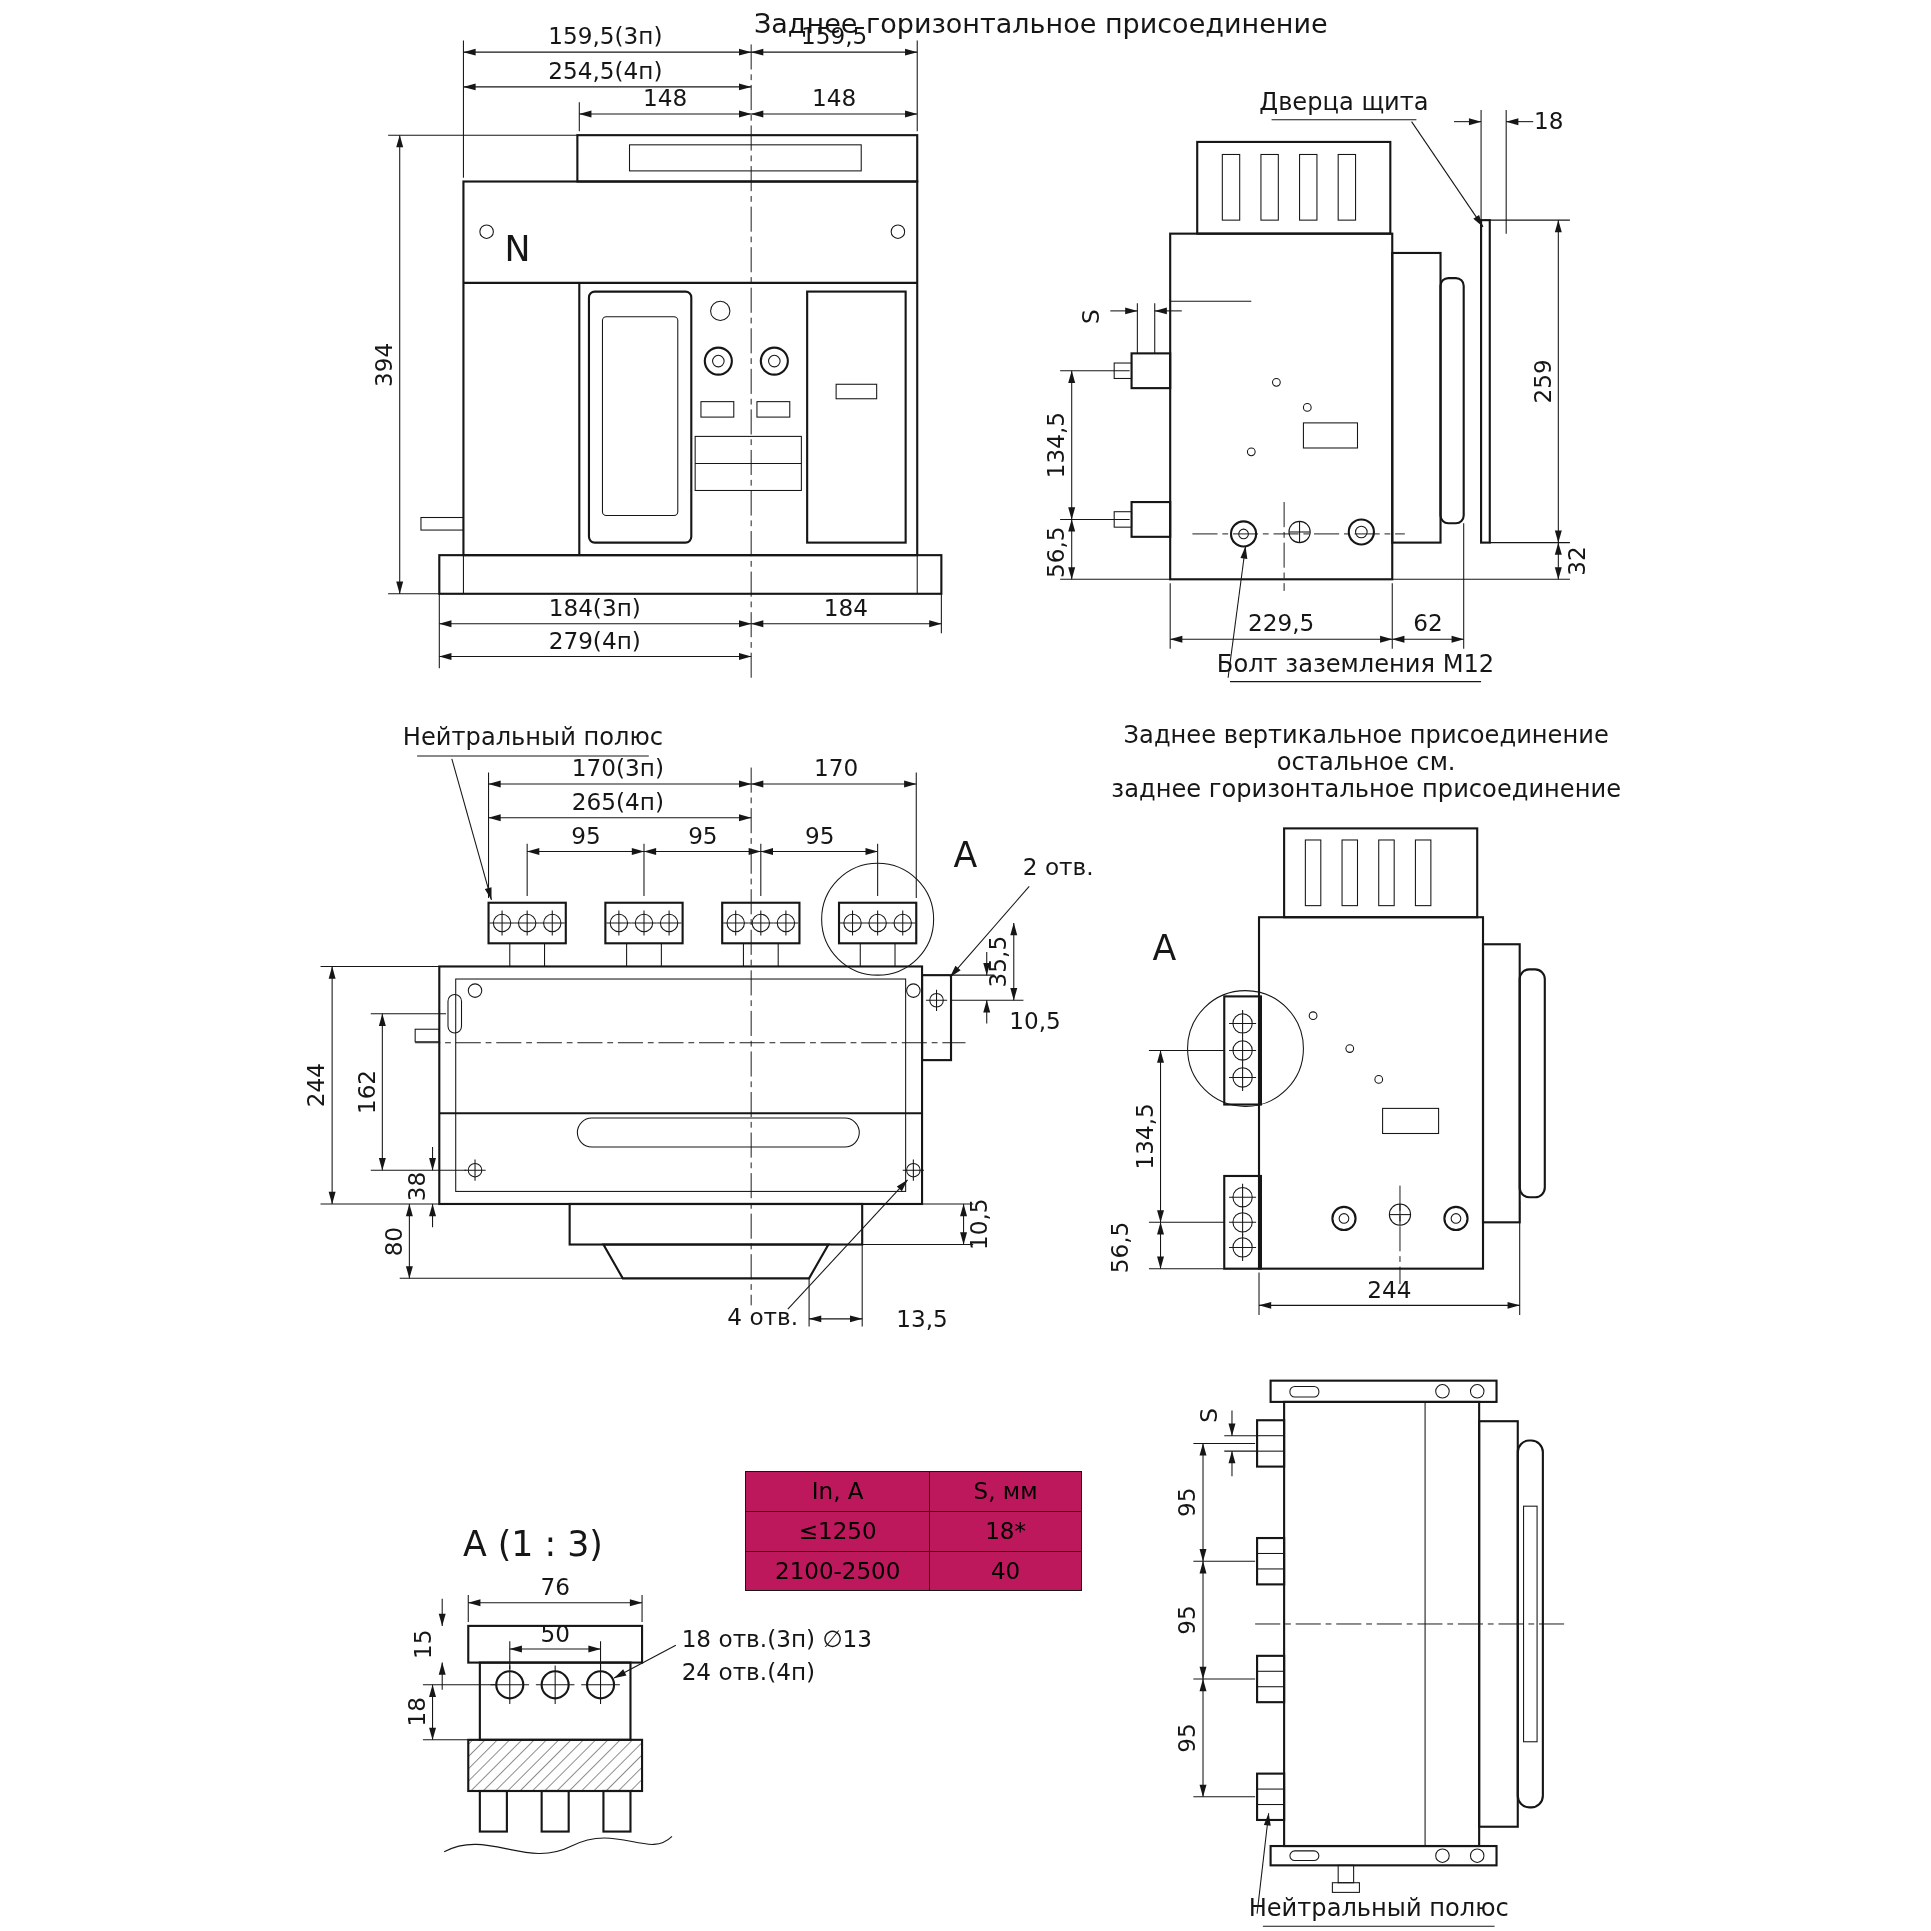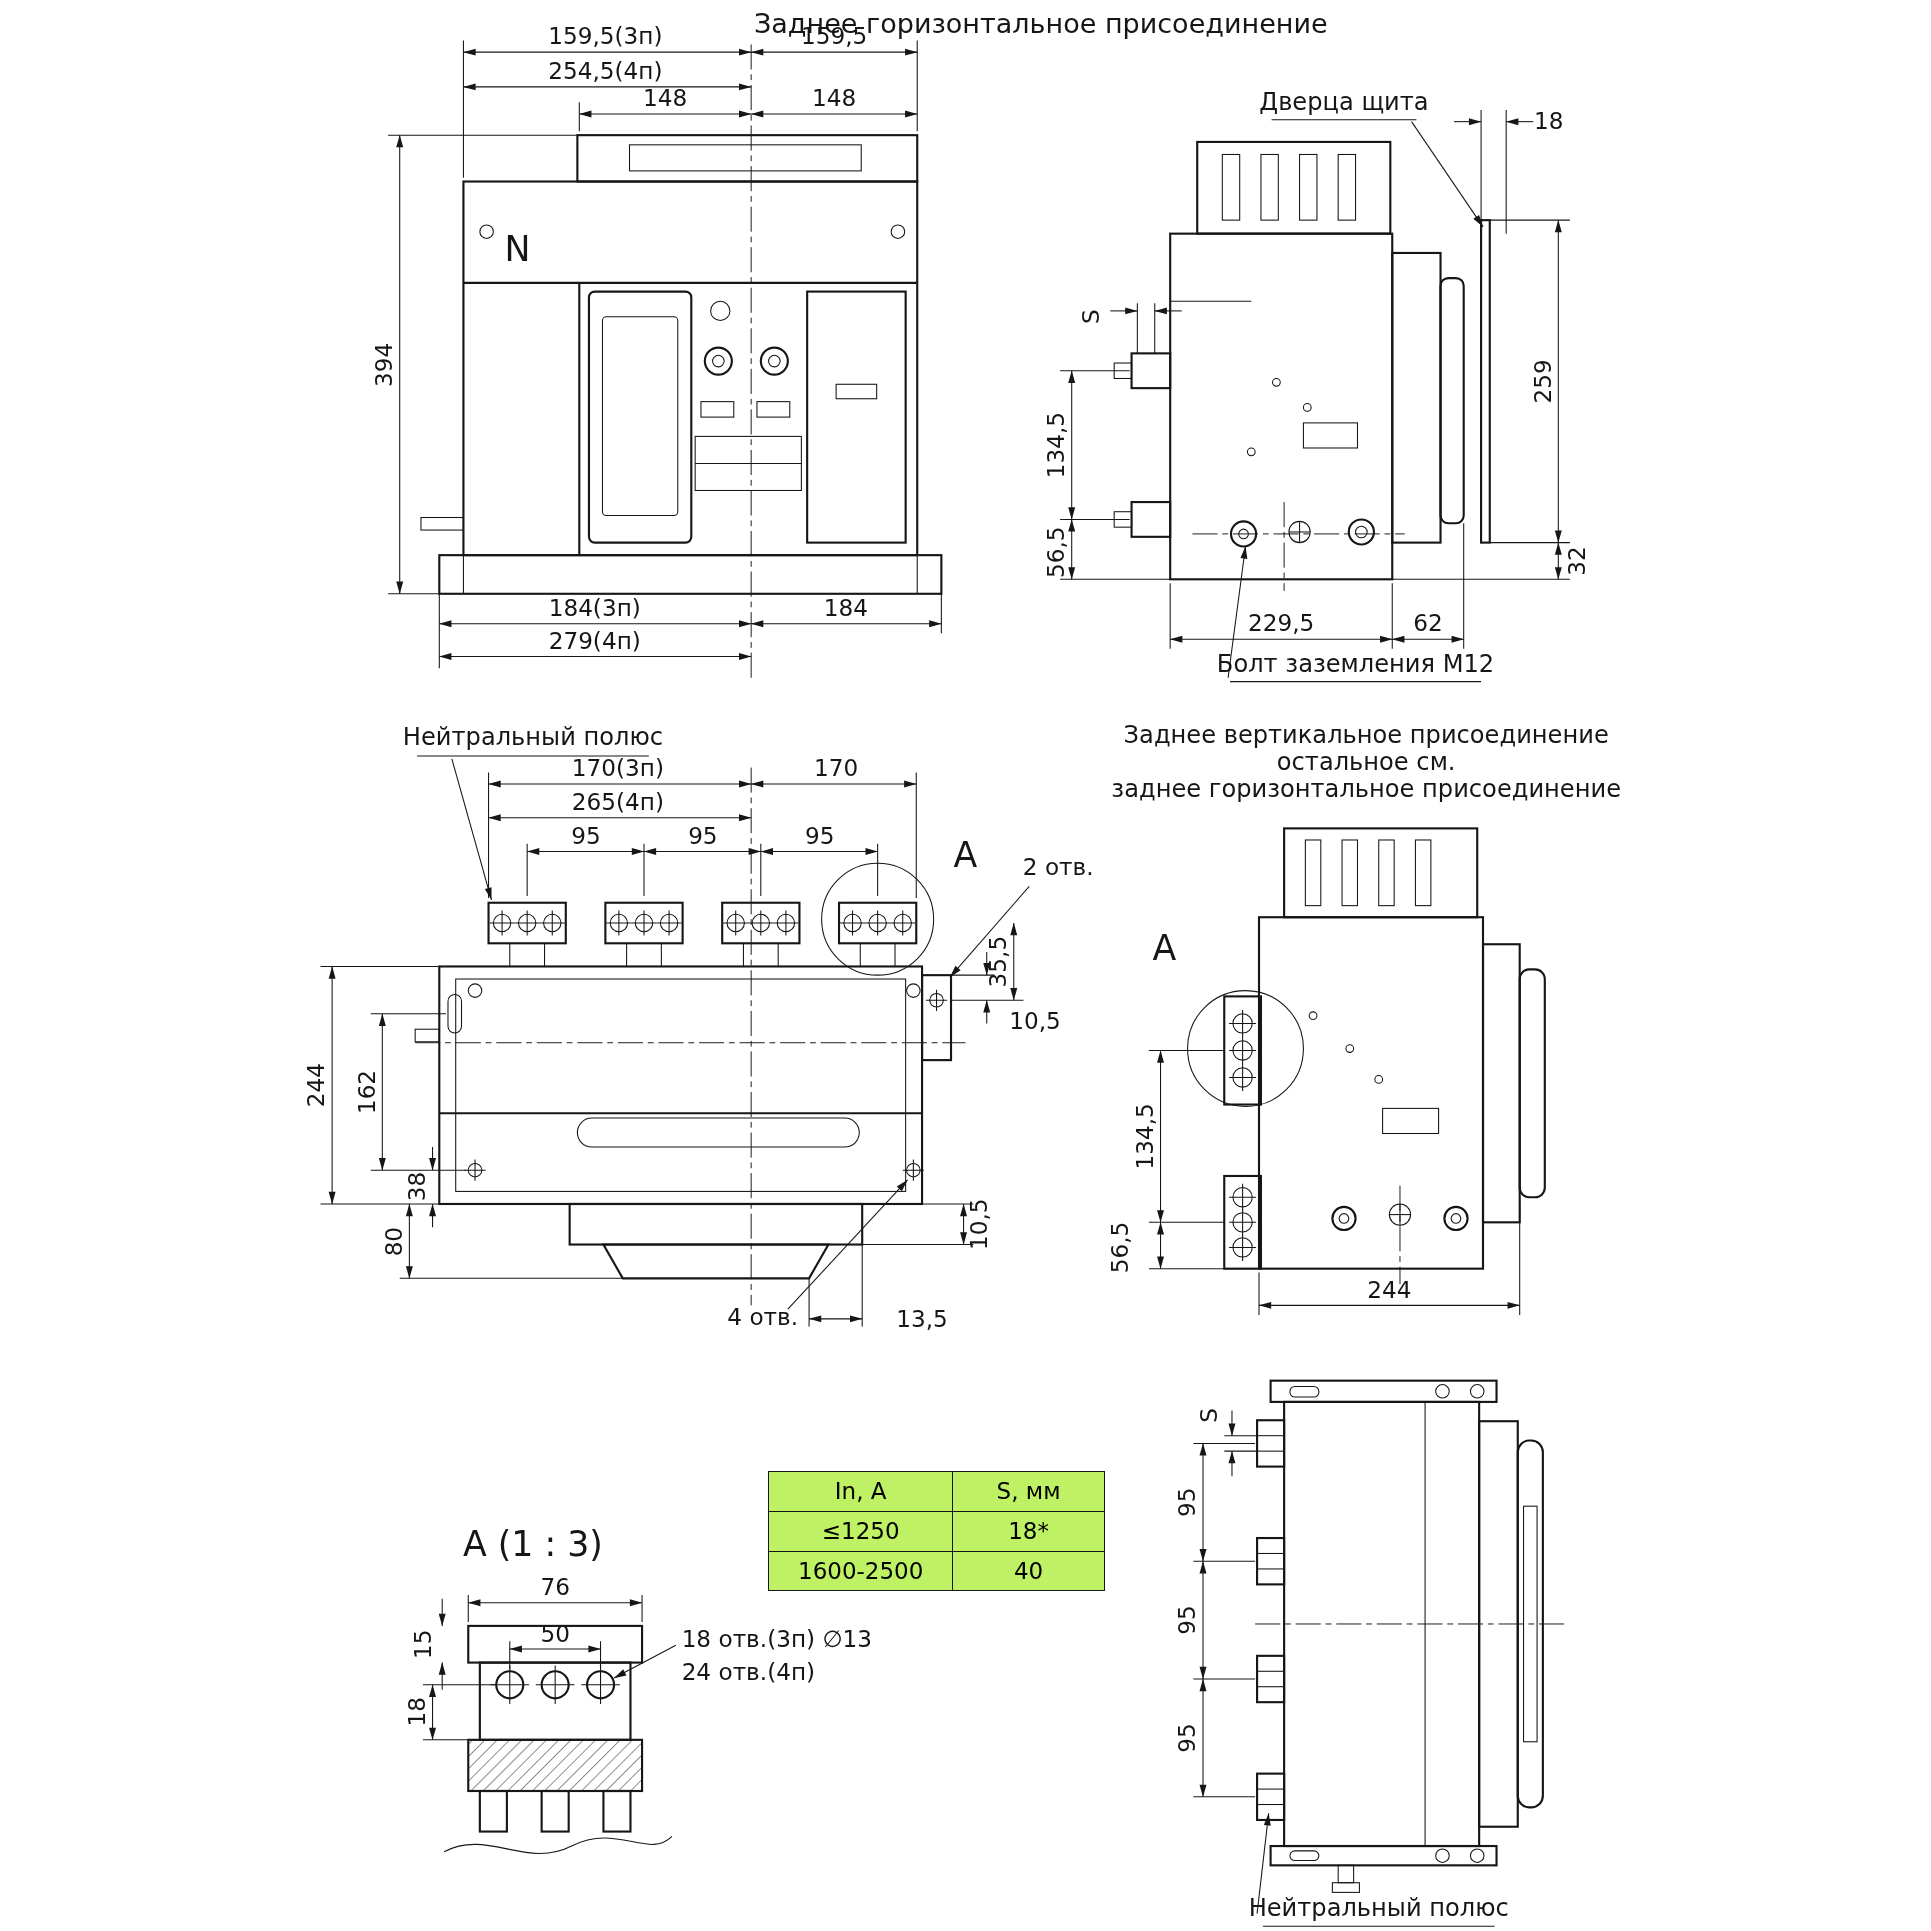--- a/index.html
+++ b/index.html
@@ -6,21 +6,21 @@
   #canvas{position:relative;width:1931px;height:1931px;background:#fff;font-family:"DejaVu Sans",sans-serif;}
   #drawing{position:absolute;left:0;top:0;}
   svg text{font-family:"DejaVu Sans",sans-serif;fill:#161616;}
   .t{font-size:24px;}
   .t2{font-size:25px;}
   .ttl{font-size:28px;}
   .big{font-size:36px;}
   .ol{fill:none;stroke:#161616;stroke-width:2.2;}
   .th{fill:none;stroke:#161616;stroke-width:1.1;}
   .cl{fill:none;stroke:#161616;stroke-width:1;stroke-dasharray:26 5 6 5;}
-  #dim-table{position:absolute;left:768px;top:1471px;border-collapse:collapse;background:#bef264;}
+  #dim-table{position:absolute;left:745px;top:1471px;border-collapse:collapse;background:#be185d;}
   #dim-table td{border:1.9px solid #161616;text-align:center;font-size:23px;padding:1.9px 9.7px;height:35px;}
   #dim-table td:first-child{width:164px;}
   #dim-table td:last-child{width:131px;}
 </style>
 </head>
 <body>
 
 <div id="canvas">
 <svg id="drawing" width="1931" height="1931" viewBox="0 0 2000 2000">
 <defs>
@@ -425,19 +425,19 @@
   <tbody>
         <tr>
     <td>In, A</td>
     <td>S, мм</td>
   </tr>
   <tr>
     <td>≤1250</td>
     <td>18*</td>
   </tr>
   <tr>
-    <td>1600-2500</td>
+    <td>2100-2500</td>
     <td>40</td>
   </tr>
 </tbody>
     </table>
 </div>
 
 
 </body></html>

